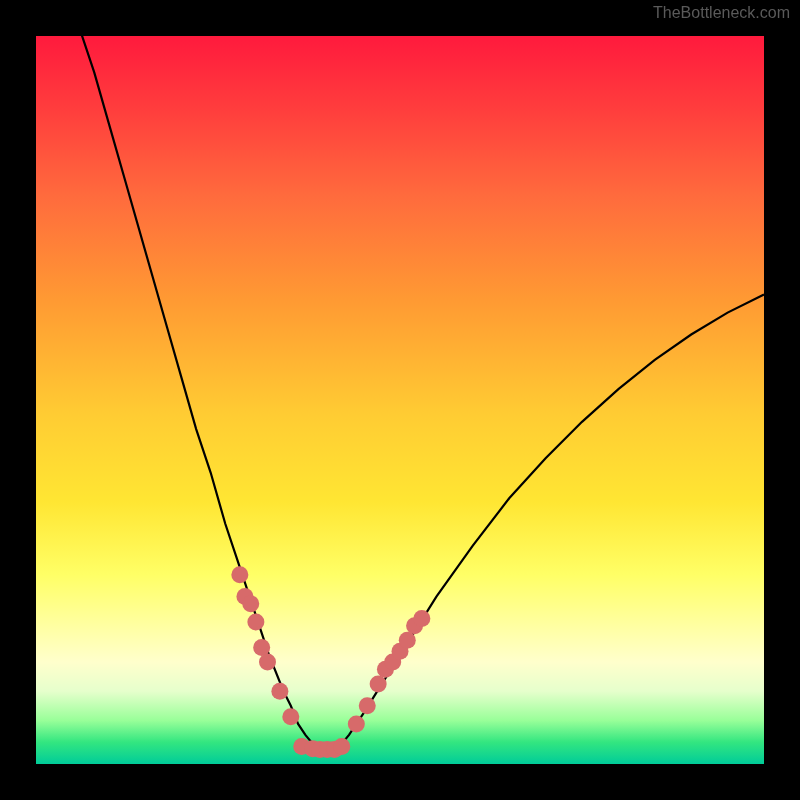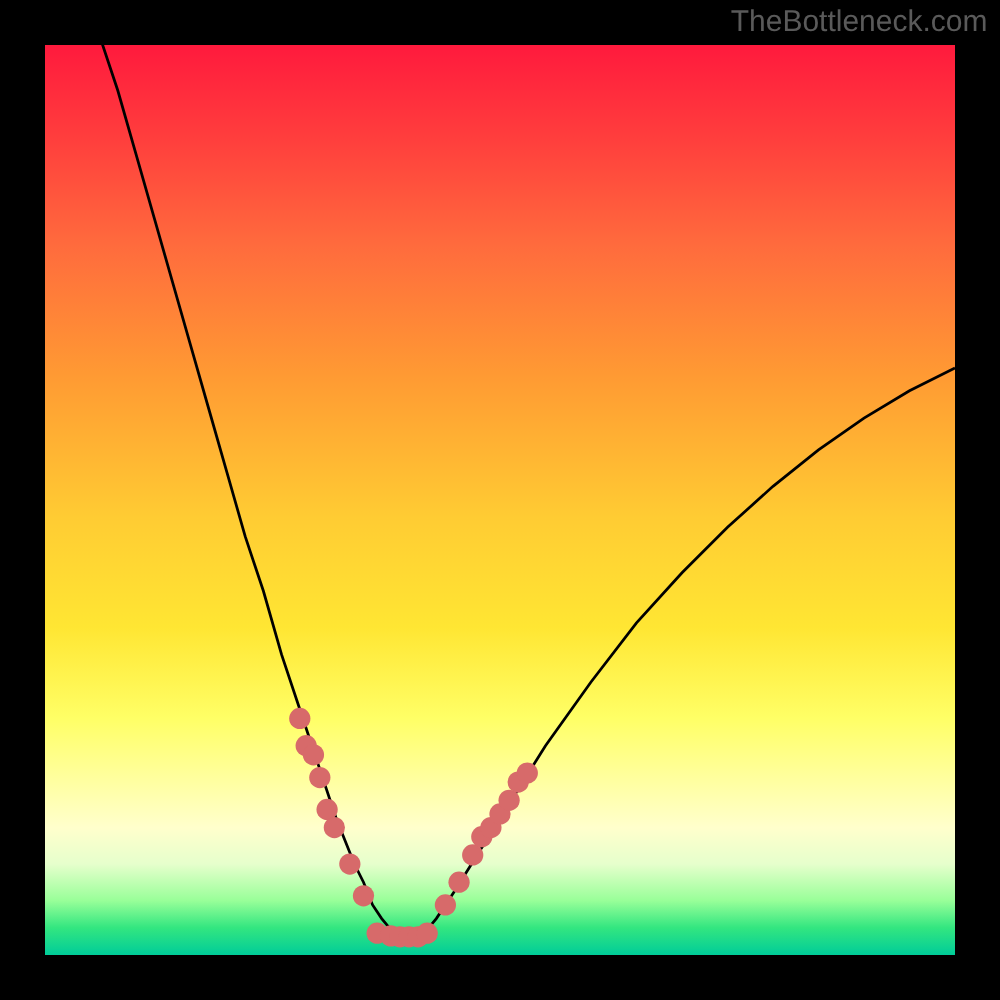--- a/index.html
+++ b/index.html
@@ -38,21 +38,21 @@
     top: 0;
     width: 728px;
     height: 728px;
     display: block;
   }
   .watermark {
     position: absolute;
     top: 4px;
     right: 10px;
     font-family: Arial, Helvetica, sans-serif;
-    font-size: 24px;
+    font-size: 16px;
     color: #5a5a5a;
     font-weight: 400;
     letter-spacing: 0px;
   }
 </style>
 </head>
 <body>
 
 <div class="frame">
   <svg class="svg-layer" viewBox="0 0 728 728">

